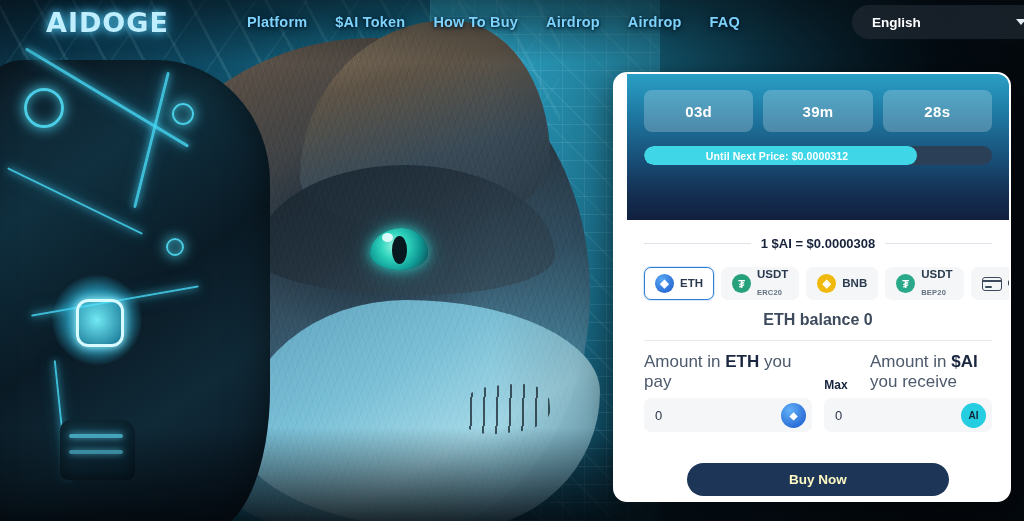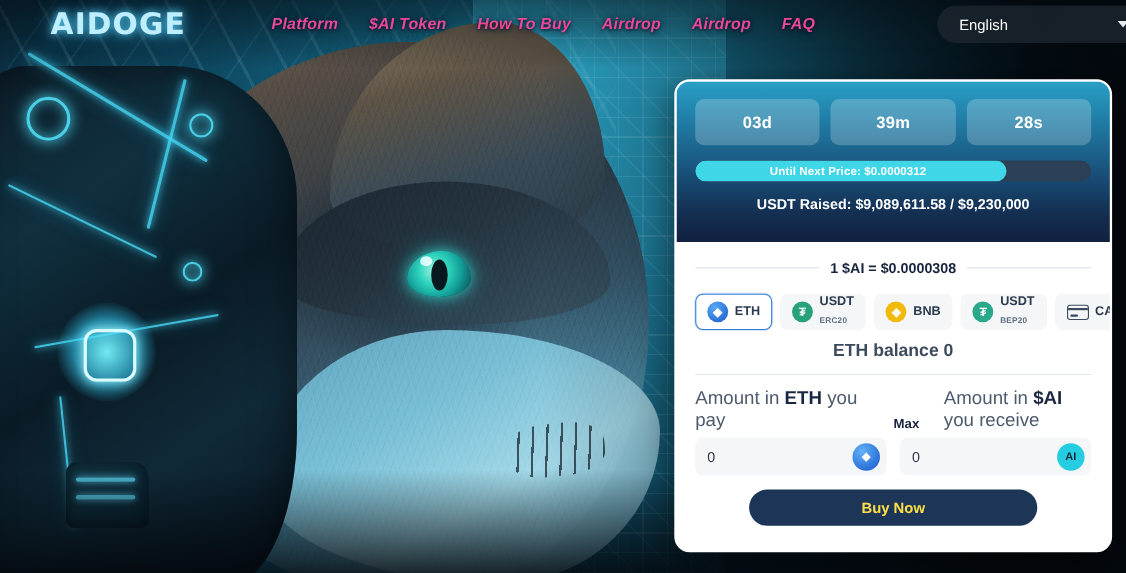--- a/index.html
+++ b/index.html
@@ -172,50 +172,50 @@
     color: #bfeeff;
     text-shadow: 0 0 8px rgba(90,215,255,.95), 0 0 18px rgba(60,180,235,.7);
     line-height: 1;
     white-space: nowrap;
   }
   .navlinks {
     display: flex; align-items: center; gap: 28px;
     margin-left: 78px;
   }
   .navlink {
-    color: #ec4899; font-size: 14.5px; font-weight: 700;
+    color: #7dd3fc; font-size: 14.5px; font-weight: 700;
     letter-spacing: .2px; white-space: nowrap;
     text-shadow: 0 1px 3px rgba(0,20,35,.95), 0 0 8px rgba(0,25,45,.8);
     cursor: pointer;
-    font-style: italic;
   }
   .lang-select {
     position: absolute; left: 814px; top: 5px;
     width: 190px; height: 34px; border-radius: 17px;
     background: rgba(30,40,50,.72);
     display: flex; align-items: center; justify-content: space-between;
     padding: 0 16px 0 20px;
     cursor: pointer;
   }
-  .lang-select .lbl { color: #fff; font-size: 13.5px; font-weight: 400; text-align: right; }
+  .lang-select .lbl { color: #fff; font-size: 13.5px; font-weight: 700; text-align: right; }
   .caret {
     width: 0; height: 0; border-left: 5px solid transparent;
     border-right: 5px solid transparent; border-top: 6px solid #e6edf2;
   }
 
   
   .widget {
     position: absolute; left: 613px; top: 72px;
     width: 398px; height: 430px;
     border-radius: 14px;
     background: #ffffff;
     border: 2px solid #ffffff;
     box-shadow: 0 10px 34px rgba(0,0,0,.55);
     overflow: hidden;
     z-index: 15;
+    padding-left: 12px;
   }
   .widget-head {
     height: 146px;
     background: linear-gradient(180deg, #2a9fc6 0%, #1f7ba4 26%, #184f78 58%, #142f52 82%, #11203f 100%);
     padding: 16px 17px 0 17px;
   }
   .timer { display: flex; gap: 10px; }
   .timer-box {
     flex: 1; height: 42px; border-radius: 8px;
     background: rgba(255,255,255,.22);
@@ -328,22 +328,22 @@
   }
   .inp-badge.eth { background: radial-gradient(circle at 35% 30%, #62b1f7, #2b6fd8 72%); }
   .inp-badge.ai { background: #24cde0; color: #102437; font-size: 10px; }
 
   .gas-note {
     margin-top: 10px; text-align: center;
     color: #1e2b45; font-size: 11.5px; font-weight: 700; line-height: 1.38;
     padding: 0 14px;
   }
   .buy-btn {
-    margin: 13px auto 0; width: 262px; height: 33px; border-radius: 17px;
-    background: #1d3557; color: #fde047;
+    margin: 31px auto 0; width: 262px; height: 33px; border-radius: 17px;
+    background: #1d3557; color: #fef9c3;
     display: flex; align-items: center; justify-content: center;
     font-size: 13.5px; font-weight: 700; cursor: pointer;
     border: 0; font-family: "Liberation Sans", sans-serif;
   }
 </style>
 </head>
 <body>
 
 <div id="page">
 
@@ -403,21 +403,20 @@
         <div class="timer-box">03d</div>
         <div class="timer-box">39m</div>
         <div class="timer-box">28s</div>
       </div>
 
       <div class="progress-wrap" style="background: rgb(43, 63, 87);">
         <div class="progress-fill" id="progfill" style="width: 78.5%; background: rgb(63, 214, 232);"></div>
         <div class="progress-label">Until Next Price: $0.0000312</div>
       </div>
 
-      <div class="raised">USDT Raised: $9,089,611.58 / $9,230,000</div>
     </div>
 
     <div class="widget-body">
 
       <div class="rate-row">
         <div class="rule"></div>
         <div class="rate-text">1 $AI = $0.0000308</div>
         <div class="rule"></div>
       </div>
 

